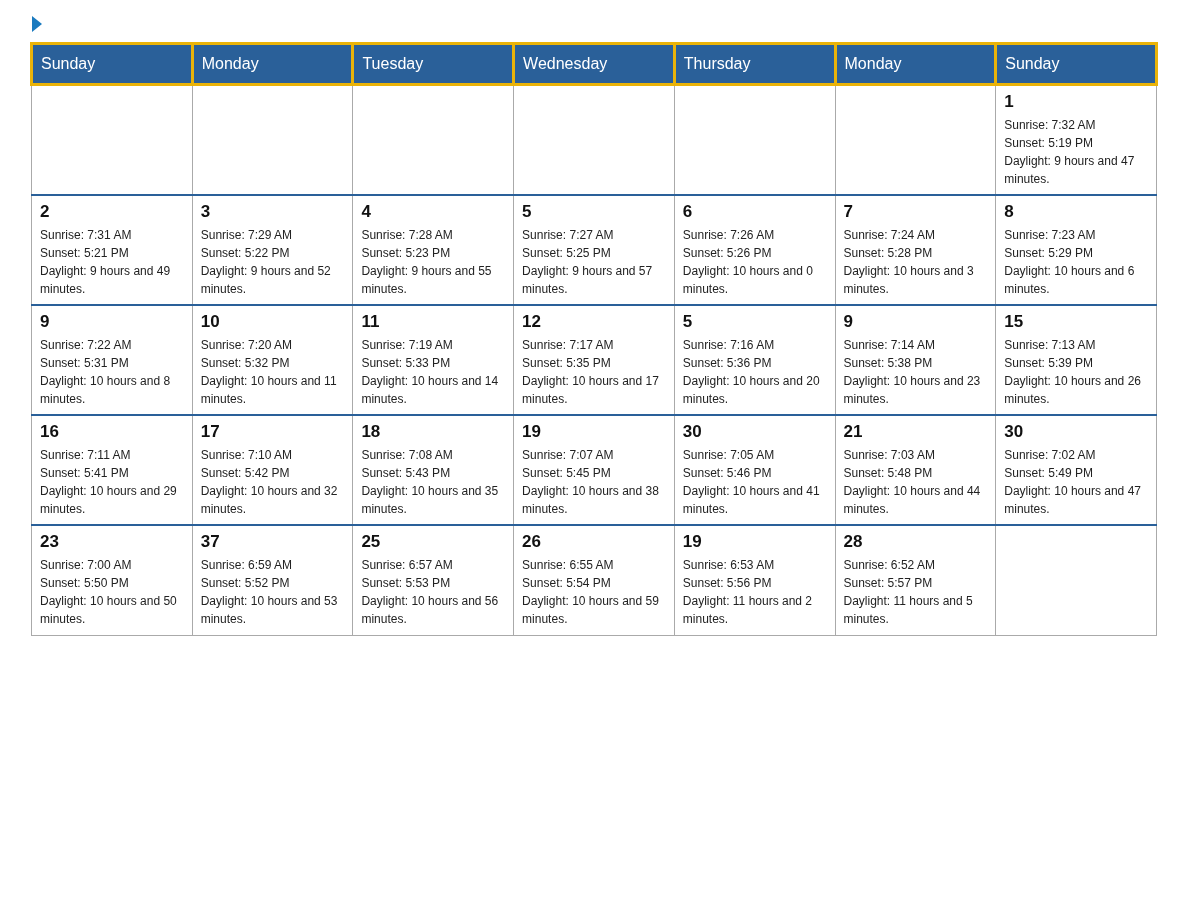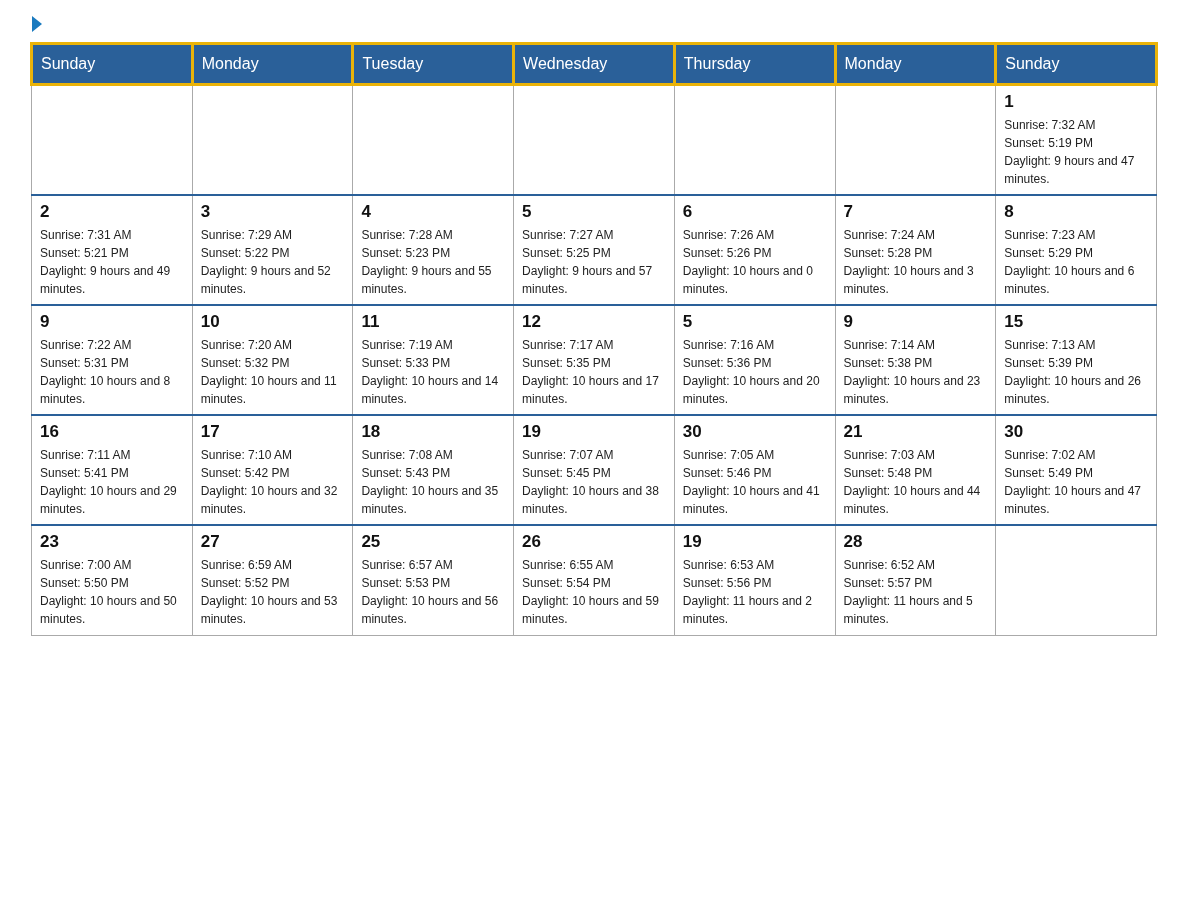--- a/index.html
+++ b/index.html
@@ -237,21 +237,21 @@
           <span class="day-number">30</span>
           <div class="day-info">Sunrise: 7:02 AM<br>Sunset: 5:49 PM<br>Daylight: 10 hours and 47 minutes.</div>
         </td>
       </tr>
       <tr class="row-divider">
         <td>
           <span class="day-number">23</span>
           <div class="day-info">Sunrise: 7:00 AM<br>Sunset: 5:50 PM<br>Daylight: 10 hours and 50 minutes.</div>
         </td>
         <td>
-          <span class="day-number">27</span>
+          <span class="day-number">37</span>
           <div class="day-info">Sunrise: 6:59 AM<br>Sunset: 5:52 PM<br>Daylight: 10 hours and 53 minutes.</div>
         </td>
         <td>
           <span class="day-number">25</span>
           <div class="day-info">Sunrise: 6:57 AM<br>Sunset: 5:53 PM<br>Daylight: 10 hours and 56 minutes.</div>
         </td>
         <td>
           <span class="day-number">26</span>
           <div class="day-info">Sunrise: 6:55 AM<br>Sunset: 5:54 PM<br>Daylight: 10 hours and 59 minutes.</div>
         </td>

